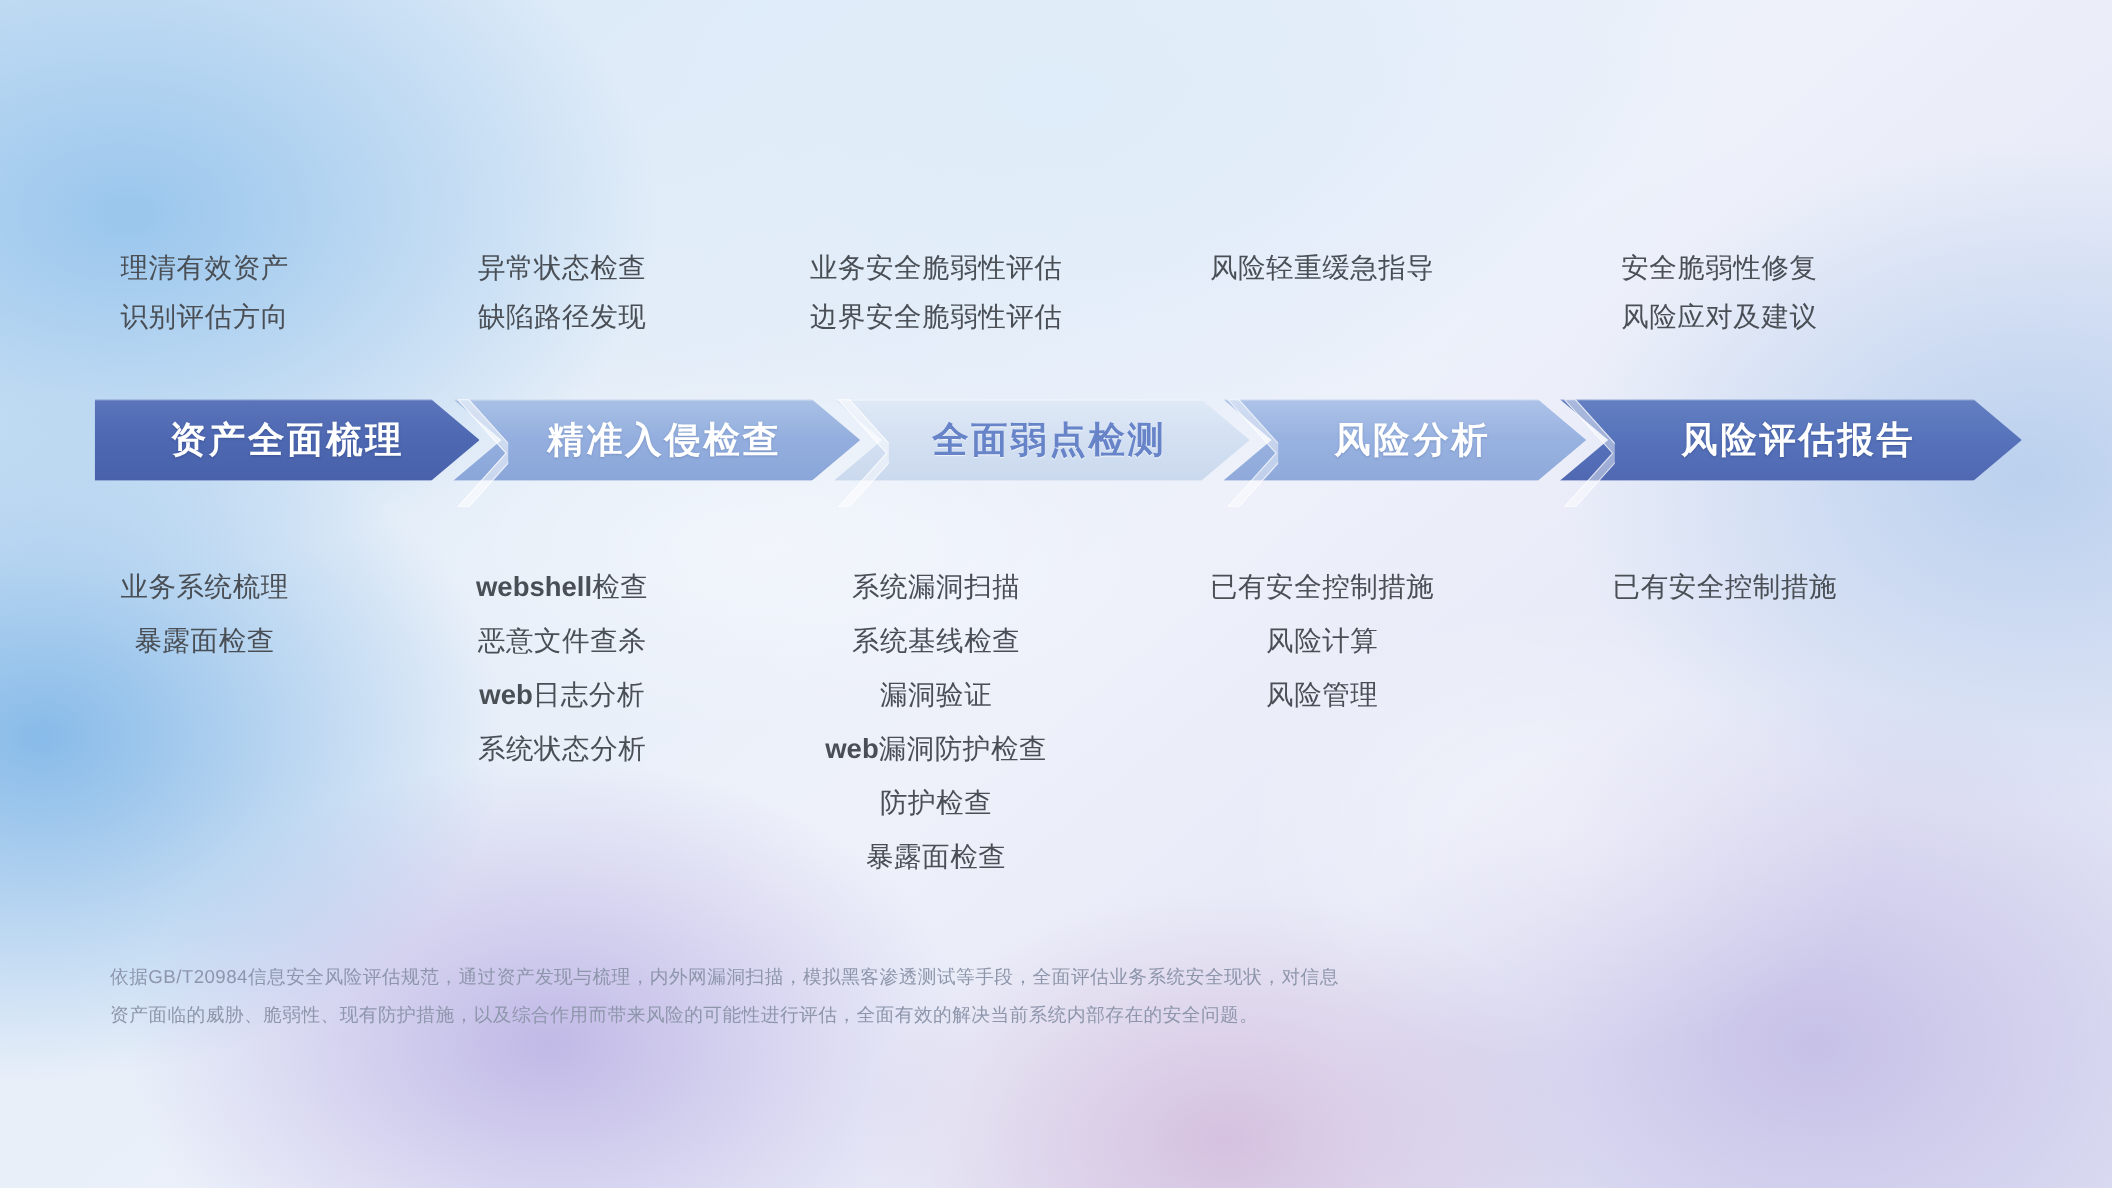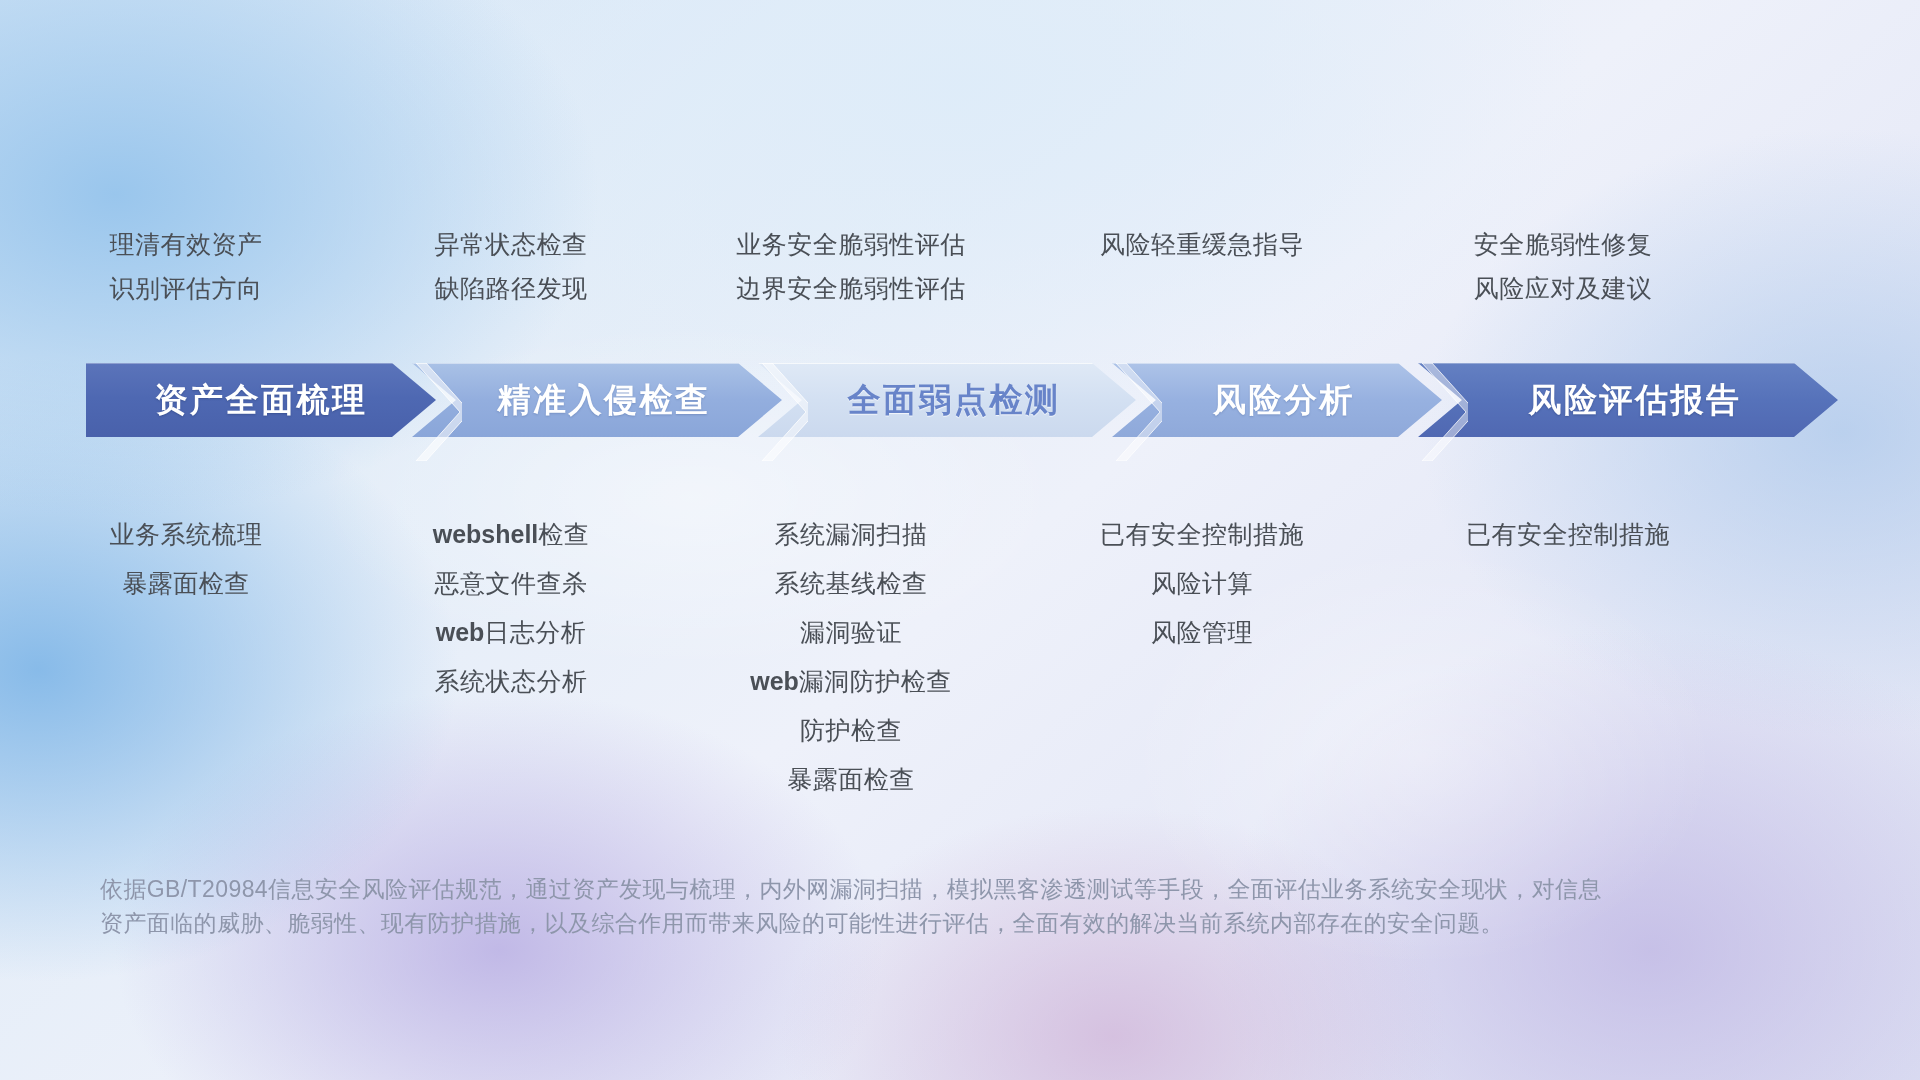--- a/index.html
+++ b/index.html
@@ -120,21 +120,21 @@
   .bot-col .line { white-space: nowrap; }
   .bot-col .line b { font-weight: 700; letter-spacing: 0; margin-top: 23px; }
 
   
   .footer {
     position: absolute;
     top: 872px;
     left: 100px;
     width: 1620px;
     color: #8e96ab;
-    font-size: 23px;
+    font-size: 17px;
     line-height: 34px;
     letter-spacing: 0.4px;
   }
   .footer .fline { white-space: nowrap; }
 </style>
 </head>
 <body>
 
 <div id="stage">
   <div id="haze"></div>

